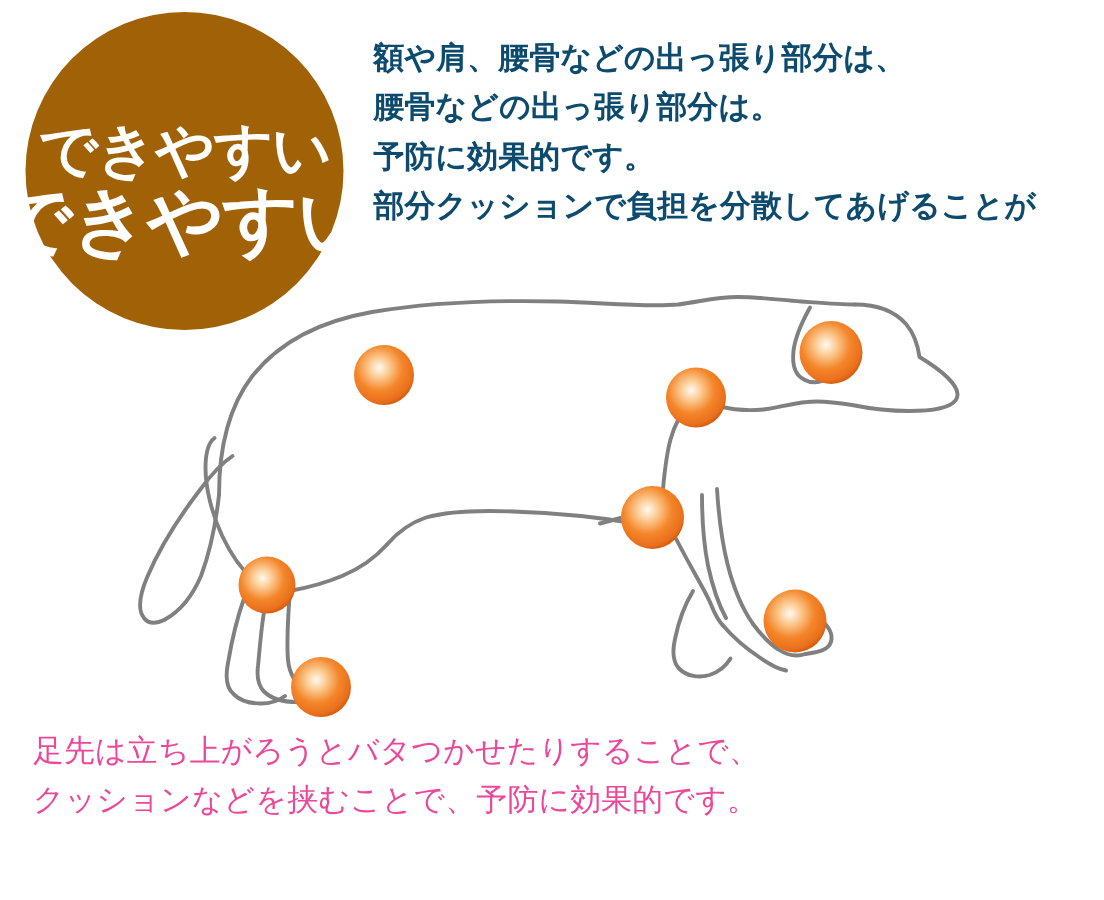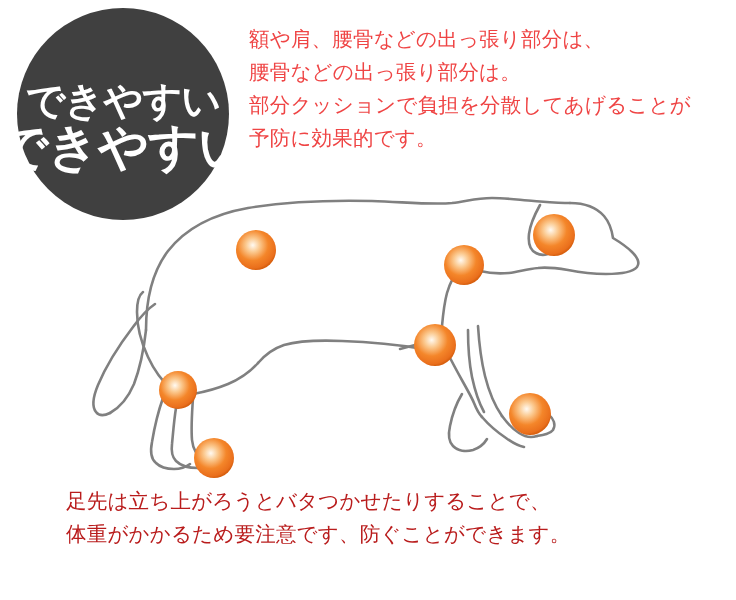--- a/index.html
+++ b/index.html
@@ -84,30 +84,30 @@
     width: 736px;
     height: 600px;
     pointer-events: none;
   }
 </style>
 </head>
 <body>
 
 <div id="stage">
 
-  <div class="badge-circle" style="background: #404040;">
+  <div class="badge-circle" style="background: #a16207;">
     <span class="badge-line1" style="color: rgb(255, 255, 255);">できやすい</span>
     <span class="badge-line2" style="color: rgb(255, 255, 255);">できやすい</span>
   </div>
 
-  <div class="para" id="top-text" style="color: #ef4444;">
+  <div class="para" id="top-text" style="color: #0c4a6e; font-weight: bold;">
     <span class="para-line">額や肩、腰骨などの出っ張り部分は、</span>
     <span class="para-line">腰骨などの出っ張り部分は。</span>
+    <span class="para-line">予防に効果的です。</span>
     <span class="para-line">部分クッションで負担を分散してあげることが</span>
-    <span class="para-line">予防に効果的です。</span>
   </div>
 
   <svg id="dog-illustration" viewBox="0 0 736 600">
     <defs>
       <radialGradient id="sphereGrad" cx="42%" cy="38%" r="62%">
         <stop offset="0%" stop-color="#fffaf2"></stop>
         <stop offset="28%" stop-color="#fbc98f"></stop>
         <stop offset="62%" stop-color="#f4862a"></stop>
         <stop offset="92%" stop-color="#ea6f1c"></stop>
         <stop offset="100%" stop-color="#d8600f"></stop>
@@ -225,18 +225,18 @@
         <circle cx="256" cy="250" r="20" fill="url(#sphereGrad)"></circle>
         <circle cx="464" cy="265" r="20" fill="url(#sphereGrad)"></circle>
         <circle cx="554" cy="235" r="21" fill="url(#sphereGrad)"></circle>
         <circle cx="435" cy="345" r="21" fill="url(#sphereGrad)"></circle>
         <circle cx="178" cy="390" r="19" fill="url(#sphereGrad)"></circle>
         <circle cx="214" cy="458" r="20" fill="url(#sphereGrad)"></circle>
         <circle cx="530" cy="414" r="21" fill="url(#sphereGrad)"></circle>
       </g>
   </svg>
 
-  <div class="para" id="bottom-text" style="color: #b91c1c; margin-left: 44px;">
+  <div class="para" id="bottom-text" style="color: #ec4899;">
     <span class="para-line">足先は立ち上がろうとバタつかせたりすることで、</span>
-    <span class="para-line">体重がかかるため要注意です、防ぐことができます。</span>
+    <span class="para-line">クッションなどを挟むことで、予防に効果的です。</span>
   </div>
 
 </div>
 
 </body></html>

